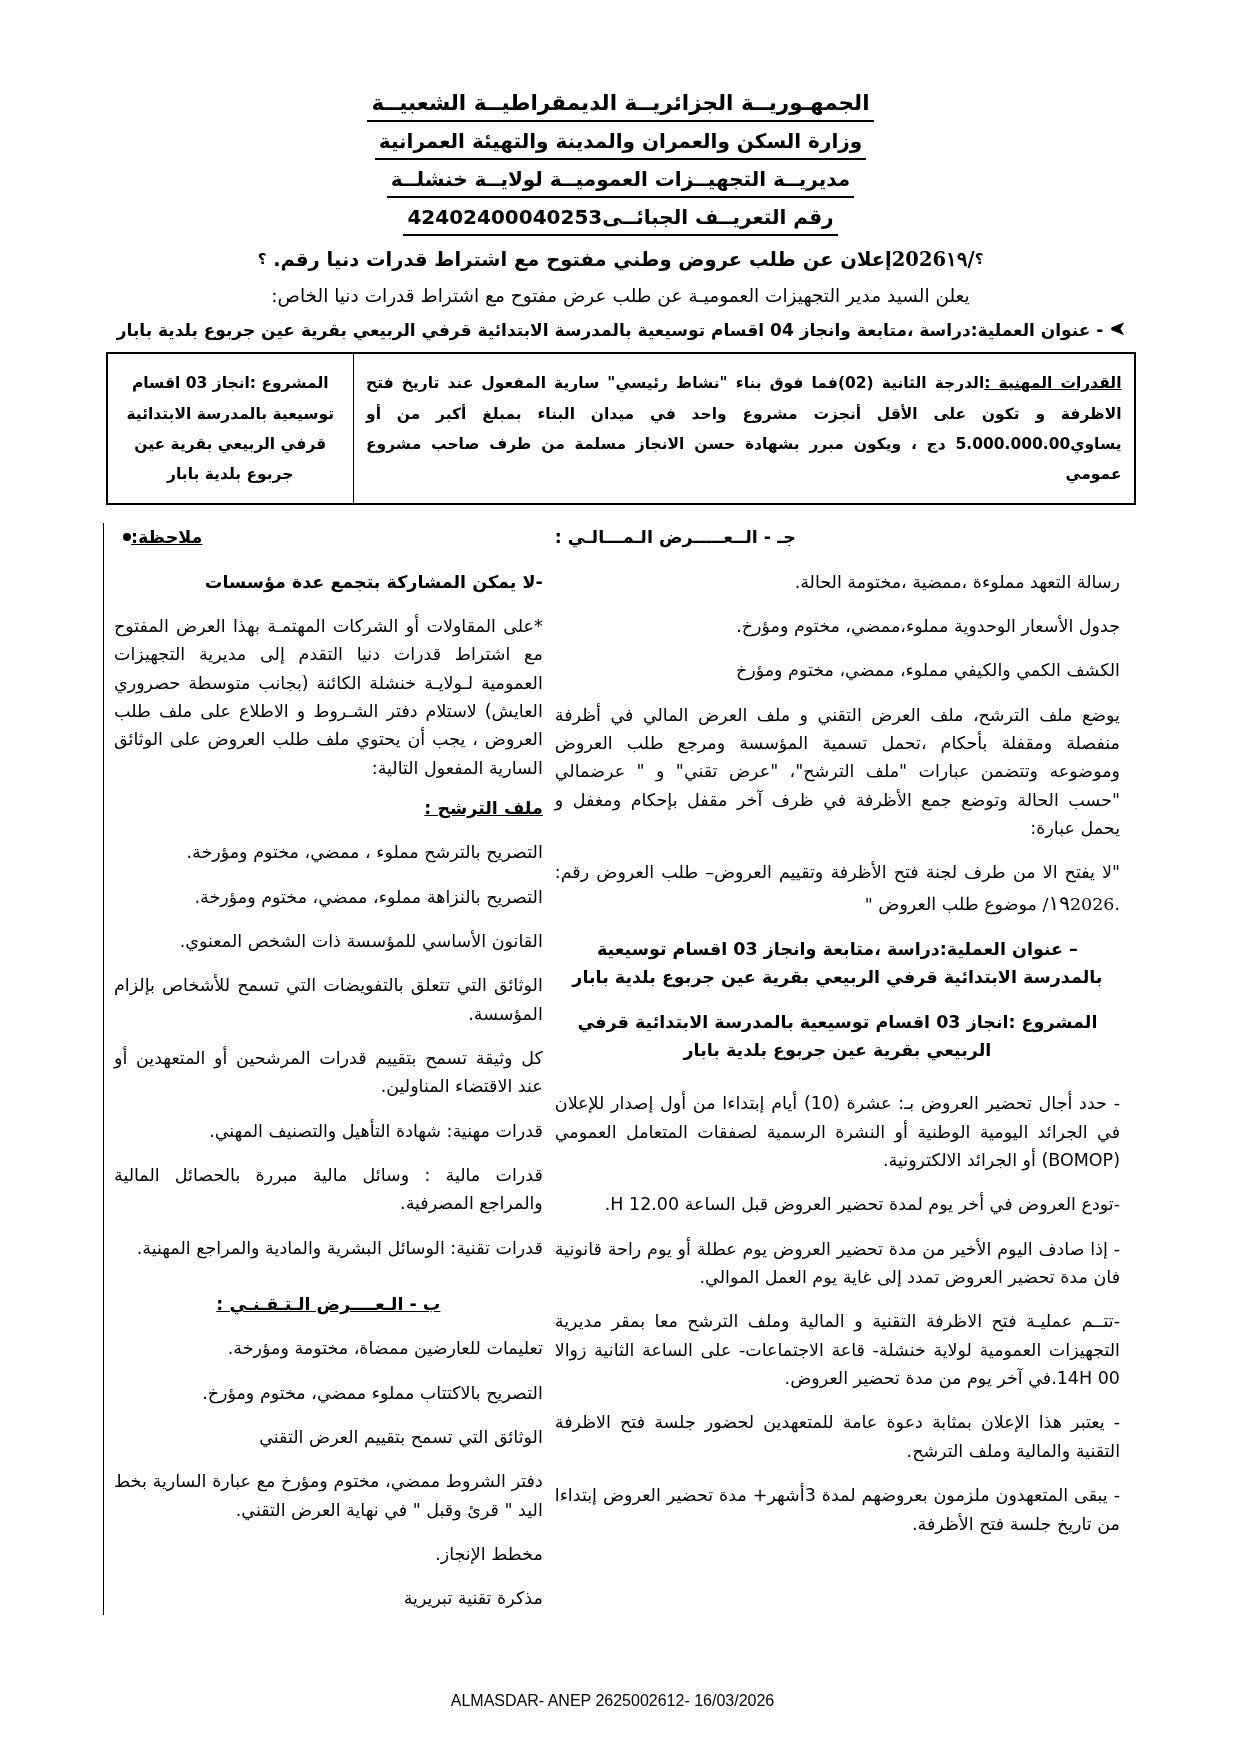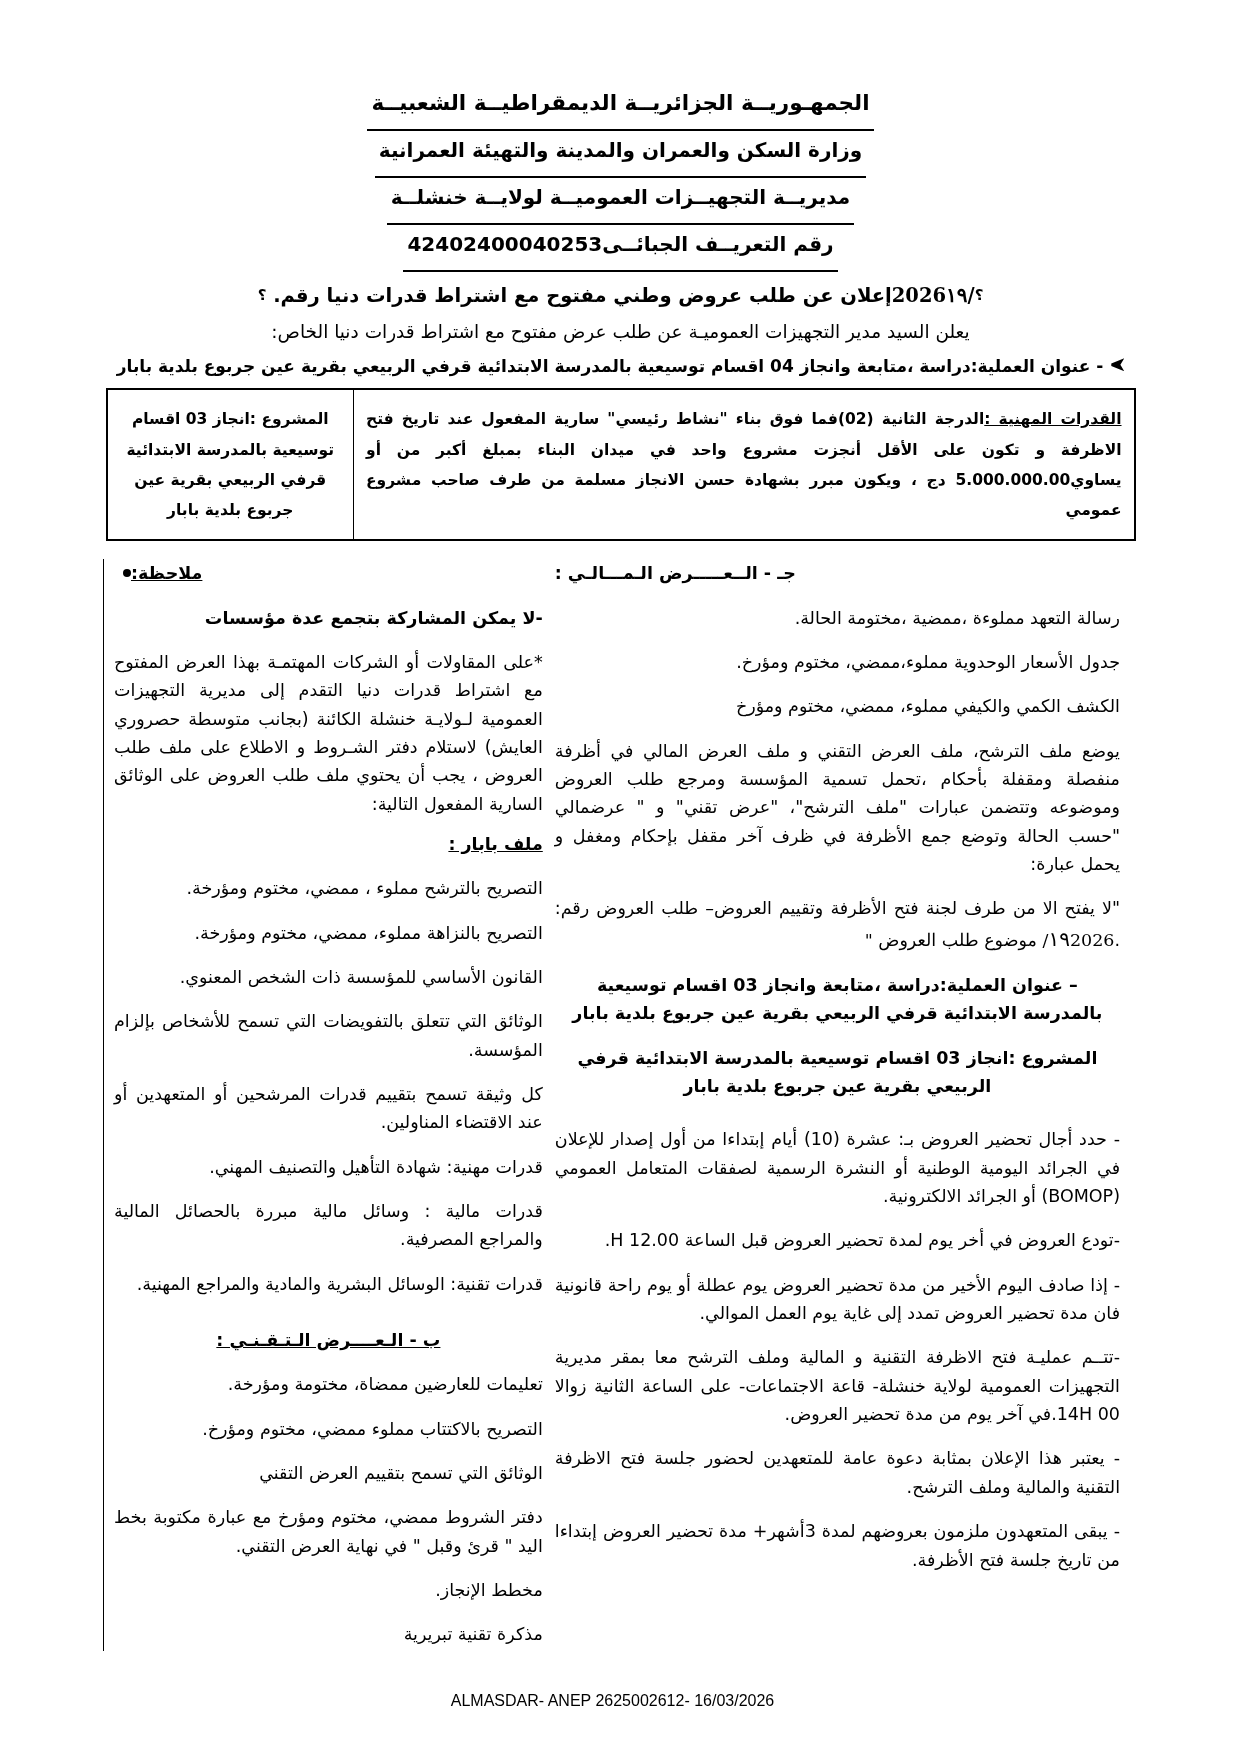--- a/index.html
+++ b/index.html
@@ -23,21 +23,21 @@
     text-align:center;
     margin-top:86px;
   }
   .header .hline{
     font-weight:bold;
     font-size:21px;
     line-height:1.55;
     letter-spacing:0.5px;
     display:inline-block;
     border-bottom:2px solid #000;
-    padding:0 4px 10px 4px;
+    padding:0 4px 1px 4px;
     margin-bottom:4px;
   }
   .header .h1{font-size:21.5px;letter-spacing:2px;}
   .header .h2{font-size:20px;}
   .header .h3{font-size:20px;letter-spacing:1px;}
   .header .h4{font-size:20px;}
 
   .announce{
     text-align:center;
     font-weight:bold;
@@ -219,36 +219,36 @@
       <p>- يبقى المتعهدون ملزمون بعروضهم لمدة   3أشهر+ مدة تحضير العروض إبتداءا من تاريخ جلسة فتح الأظرفة.</p>
     </div>
 
     <div class="col col-right">
       <div class="note-head">
         <span class="u">ملاحظة:</span><span class="dot"></span>
       </div>
       <p class="bold">-لا يمكن المشاركة بتجمع عدة مؤسسات</p>
       <p>*على المقاولات أو  الشركات المهتمـة بهذا العرض المفتوح مع اشتراط قدرات دنيا التقدم إلى  مديرية التجهيزات العمومية لـولايـة  خنشلة الكائنة (بجانب متوسطة حصروري  العايش) لاستلام دفتر الشـروط و الاطلاع على ملف طلب العروض ، يجب أن يحتوي ملف طلب العروض على الوثائق السارية المفعول التالية:</p>
 
-      <div class="sec-head">ملف بابار :</div>
+      <div class="sec-head">ملف الترشح :</div>
       <p>التصريح بالترشح مملوء ، ممضي، مختوم ومؤرخة.</p>
       <p>التصريح بالنزاهة مملوء، ممضي، مختوم ومؤرخة.</p>
       <p>القانون الأساسي للمؤسسة ذات الشخص المعنوي.</p>
       <p>الوثائق التي تتعلق بالتفويضات التي تسمح للأشخاص بإلزام المؤسسة.</p>
       <p>كل وثيقة تسمح بتقييم قدرات المرشحين أو المتعهدين أو عند الاقتضاء المناولين.</p>
       <p>قدرات مهنية: شهادة التأهيل والتصنيف المهني.</p>
       <p>قدرات مالية :  وسائل مالية مبررة بالحصائل المالية والمراجع المصرفية.</p>
       <p>قدرات تقنية: الوسائل البشرية والمادية والمراجع المهنية.</p>
 
       <div class="gap"></div>
       <div class="sec-head center">ب - الـعــــرض الـتـقـنـي :</div>
       <p>تعليمات للعارضين ممضاة، مختومة ومؤرخة.</p>
       <p>التصريح بالاكتتاب مملوء ممضي، مختوم ومؤرخ.</p>
       <p>الوثائق التي تسمح بتقييم العرض التقني</p>
-      <p>دفتر الشروط ممضي، مختوم ومؤرخ مع عبارة مكتوبة بخط اليد " قرئ وقبل " في نهاية العرض التقني.</p>
+      <p>دفتر الشروط ممضي، مختوم ومؤرخ مع عبارة السارية بخط اليد " قرئ وقبل " في نهاية العرض التقني.</p>
       <p>مخطط الإنجاز.</p>
       <p>مذكرة تقنية تبريرية</p>
     </div>
 
   </div>
 
   <div class="footer">ALMASDAR- ANEP 2625002612- 16/03/2026</div>
 
 </div>
 

